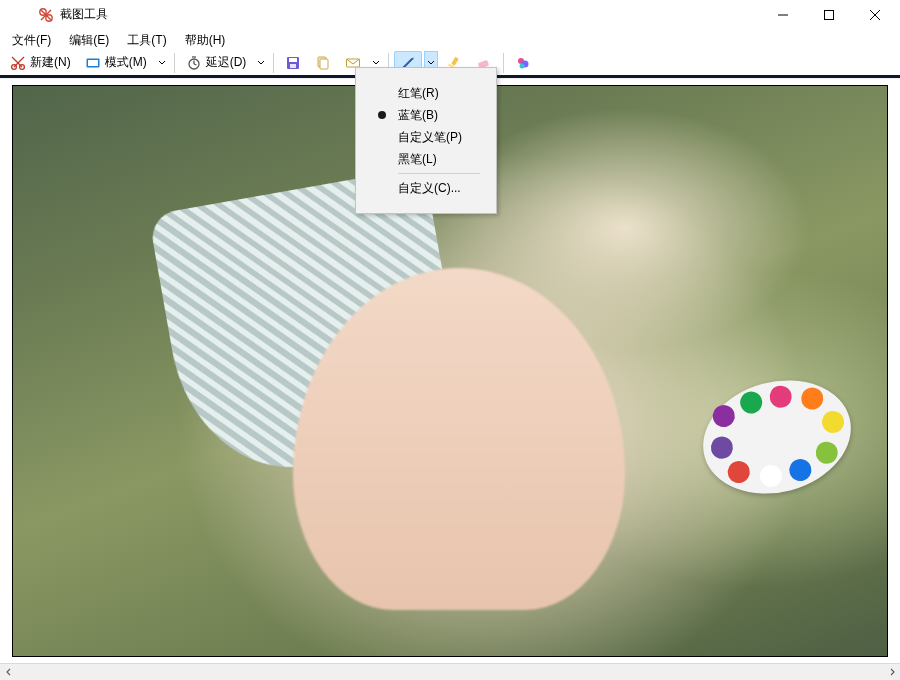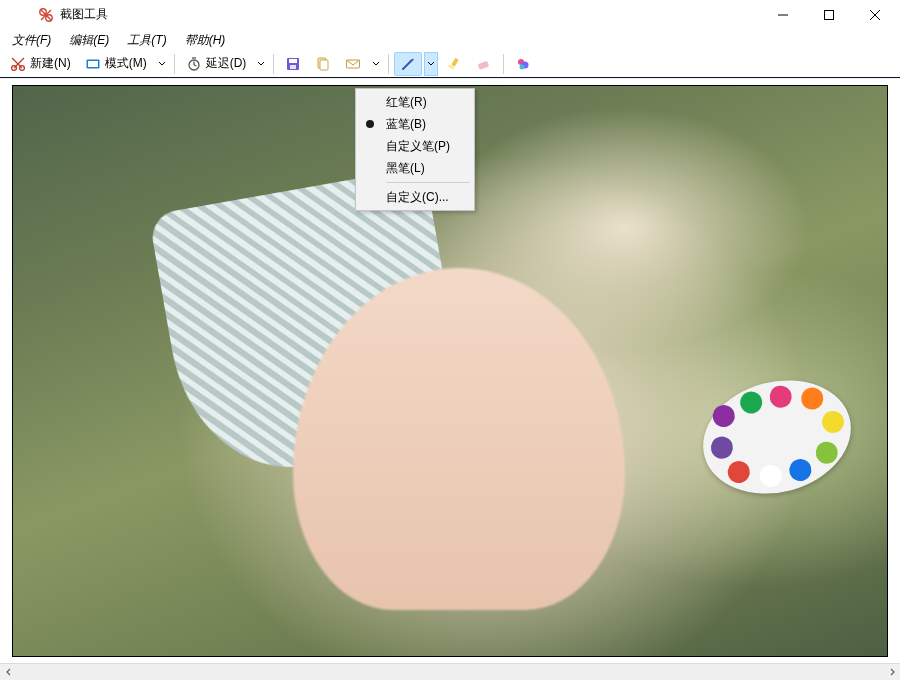--- a/index.html
+++ b/index.html
@@ -5,24 +5,24 @@
   * { box-sizing: border-box; }
   html, body { margin:0; padding:0; font-family: "Microsoft YaHei","Segoe UI",sans-serif; font-size:12px; color:#000; }
   body { width:900px; height:680px; background:#fff; overflow:hidden; }
 
   .titlebar { display:flex; align-items:center; height:30px; background:#fff; border-bottom:1px solid #fff; padding:0 2px 0 6px;margin-left:32px; }
   .titlebar .appicon { width:16px; height:16px; margin-right:6px; display:flex; align-items:center; justify-content:center; }
   .titlebar .title { flex:1; font-size:12px; }
   .winbtn { width:46px; height:30px; display:flex; align-items:center; justify-content:center; }
   .winbtn svg { width:10px; height:10px; }
 
-  .menubar { display:flex; height:20px; padding:0 4px; align-items:center; gap:2px;font-style:italic; }
+  .menubar { display:flex; height:20px; padding:0 4px; align-items:center; gap:2px; }
   .menuitem { padding:2px 8px; border-radius:0; }
 
-  .toolbar { display:flex; height:28px; align-items:center; padding:2px 4px; gap:2px; border-bottom:1px solid #0f172a; position:relative; }
+  .toolbar { display:flex; height:28px; align-items:center; padding:2px 4px; gap:2px; border-bottom:3px solid #0f172a; position:relative; }
   .tbtn { height:24px; display:flex; align-items:center; gap:4px; padding:0 6px; border-radius:2px; cursor:default; }
   .tbtn.icon-only { padding:0 4px; width:28px; justify-content:center; }
   .tbtn.selected { background:#cce8ff; border:1px solid #99d1ff; padding:0 5px; }
   .tbtn.icon-only.selected { padding:0 3px; }
   .tbtn .label { font-size:12px; }
   .dd { width:14px; display:flex; align-items:center; justify-content:center; height:24px; }
   .sep { width:1px; height:20px; background:#d0d0d0; margin:0 3px; }
 
   .content { position:relative; width:900px; height:calc(680px - 30px - 20px - 28px - 17px); background:#fff; overflow:hidden; border-top:1px solid #f0f0f0; }
   .canvas-frame { position:absolute; top:6px; left:12px; right:12px; bottom:6px; border:1px solid #000; overflow:hidden; }
@@ -41,21 +41,21 @@
     transform:rotate(-10deg); filter:blur(.5px);
   }
   .photo::after{ content:""; position:absolute; left:32%; top:32%; width:38%; height:60%;
     background:linear-gradient(180deg,#f3d9c7,#e8c4ad);
     border-radius:50% 50% 30% 30% / 60% 60% 40% 40%;
     filter:blur(1px);
   }
   .palette { position:absolute; right:4%; top:52%; width:150px; height:110px; background:#f3f3f3; border-radius:50%; transform:rotate(-15deg); box-shadow:0 2px 5px rgba(0,0,0,.25);}
   .palette span{ position:absolute; width:22px; height:22px; border-radius:50%; }
 
-  .dropdown-menu { position:absolute; top:38px; left:355px; background:#f2f2f2; border:1px solid #c3c3c3; box-shadow:2px 2px 4px rgba(0,0,0,.2); z-index:50; min-width:120px; padding:2px; }
+  .dropdown-menu { position:absolute; top:17px; left:355px; background:#f2f2f2; border:1px solid #c3c3c3; box-shadow:2px 2px 4px rgba(0,0,0,.2); z-index:50; min-width:120px; padding:14px; }
   .dropdown-menu .row { display:flex; align-items:center; height:22px; padding:0 20px 0 28px; position:relative; cursor:default; }
   .dropdown-menu .divider { height:1px; background:#d0d0d0; margin:3px 2px 3px 28px; }
   .dropdown-menu .bullet { position:absolute; left:8px; top:7px; width:8px; height:8px; border-radius:50%; background:#1a1a1a; }
 
   .hscroll { height:17px; background:#f0f0f0; display:flex; align-items:center; border-top:1px solid #dadada; }
   .hscroll .arrow { width:17px; height:17px; display:flex; align-items:center; justify-content:center; color:#606060; }
   .hscroll .track { flex:1; height:17px; background:#f0f0f0; }
 
   .chev { width:8px; height:8px; }
   .ico16 { width:16px; height:16px; display:flex; align-items:center; justify-content:center; }

